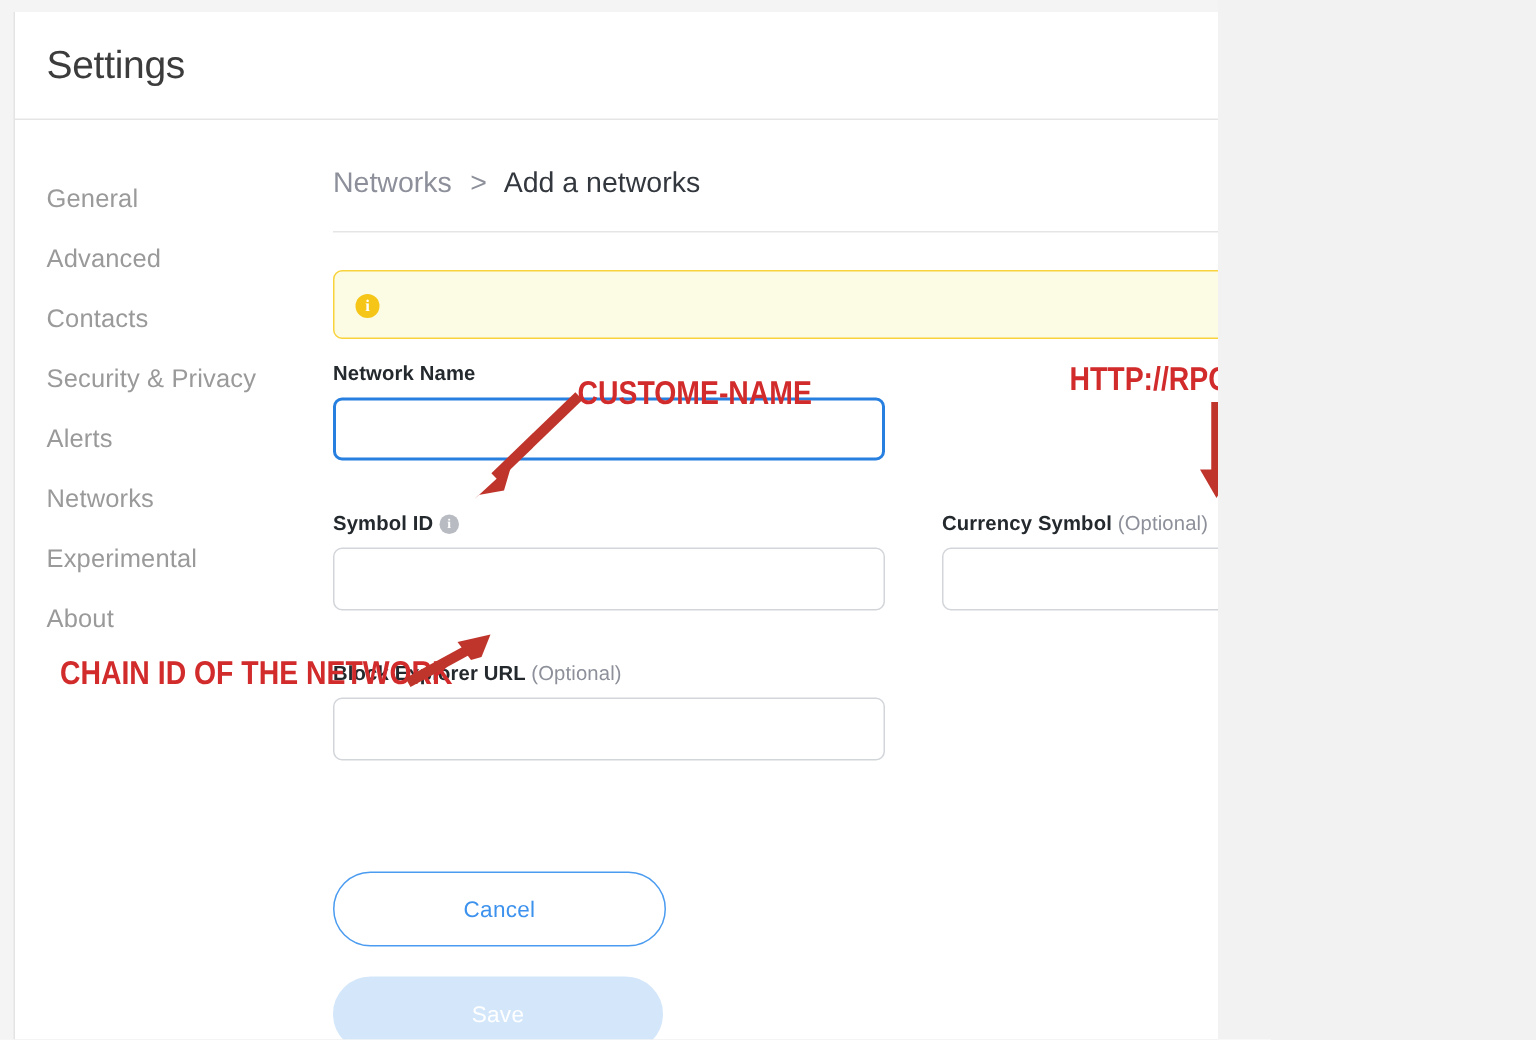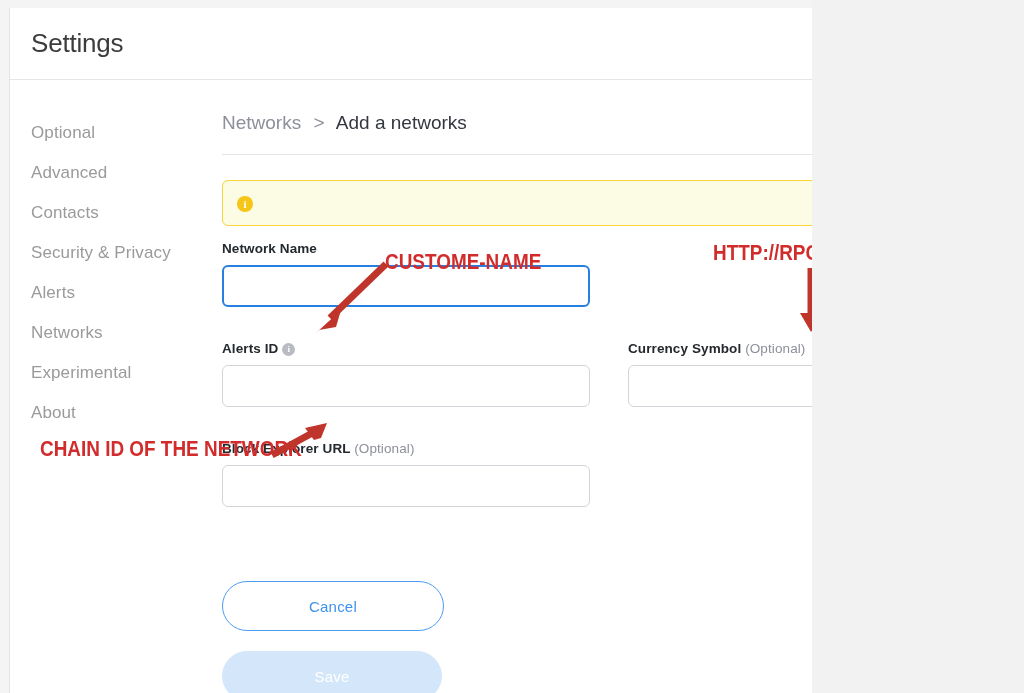--- a/index.html
+++ b/index.html
@@ -264,21 +264,21 @@
 <body>
 
 <div id="screen">
   <div id="window">
 
     <div id="header">
       <div id="page-title">Settings</div>
     </div>
 
     <div id="sidebar">
-      <div class="side-item">Optional</div>
+      <div class="side-item">General</div>
       <div class="side-item">Advanced</div>
       <div class="side-item">Contacts</div>
       <div class="side-item">Security &amp; Privacy</div>
       <div class="side-item">Alerts</div>
       <div class="side-item">Networks</div>
       <div class="side-item">Experimental</div>
       <div class="side-item">About</div>
     </div>
 
     <div id="content">
@@ -295,21 +295,21 @@
         <div id="warn-icon">i</div>
       </div>
 
       <div class="field" id="f-network-name">
         <label class="field-label">Network Name</label>
         <input class="text-input focused" type="text" autofocus="" placeholder="" style="">
       </div>
 
 
       <div class="field" id="f-chain-id">
-        <label class="field-label"><span>Alerts ID</span><span class="info-dot">i</span></label>
+        <label class="field-label"><span>Symbol ID</span><span class="info-dot">i</span></label>
         <input class="text-input" type="text" placeholder="" style="">
       </div>
 
       <div class="field" id="f-currency">
         <label class="field-label"><span>Currency Symbol</span> <span class="optional">(Optional)</span></label>
         <input class="text-input" type="text" placeholder="" style="">
       </div>
 
       <div class="field" id="f-explorer">
         <label class="field-label"><span>Block Explorer URL</span> <span class="optional">(Optional)</span></label>

